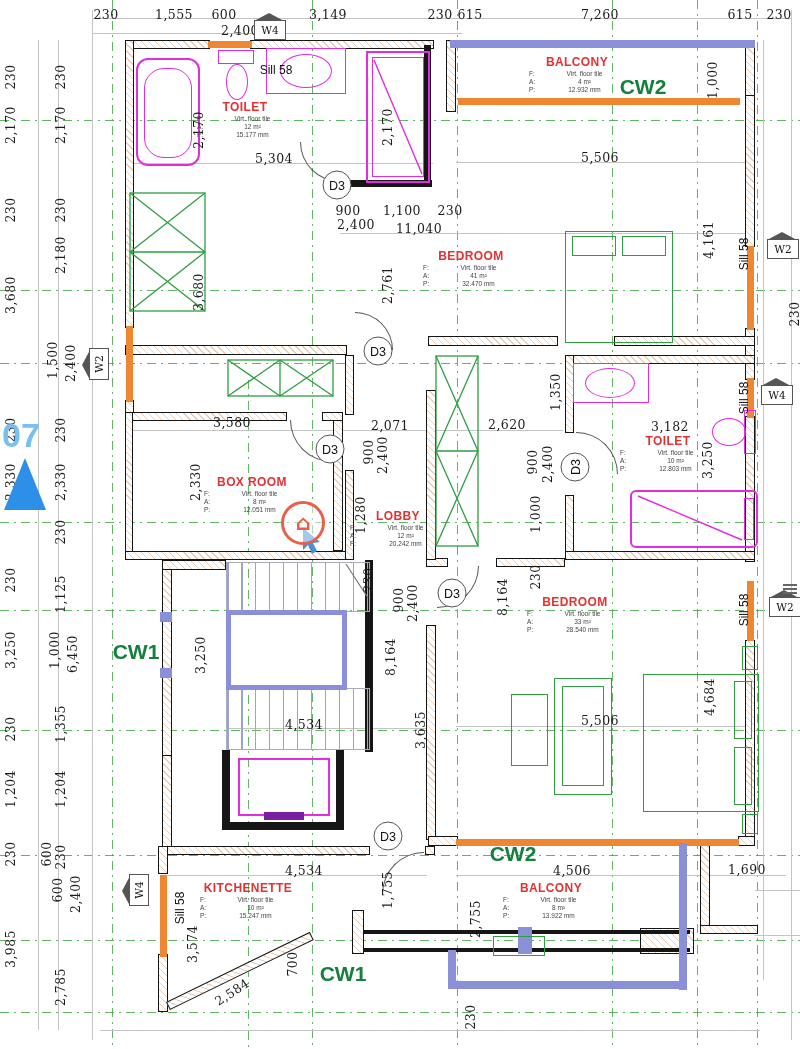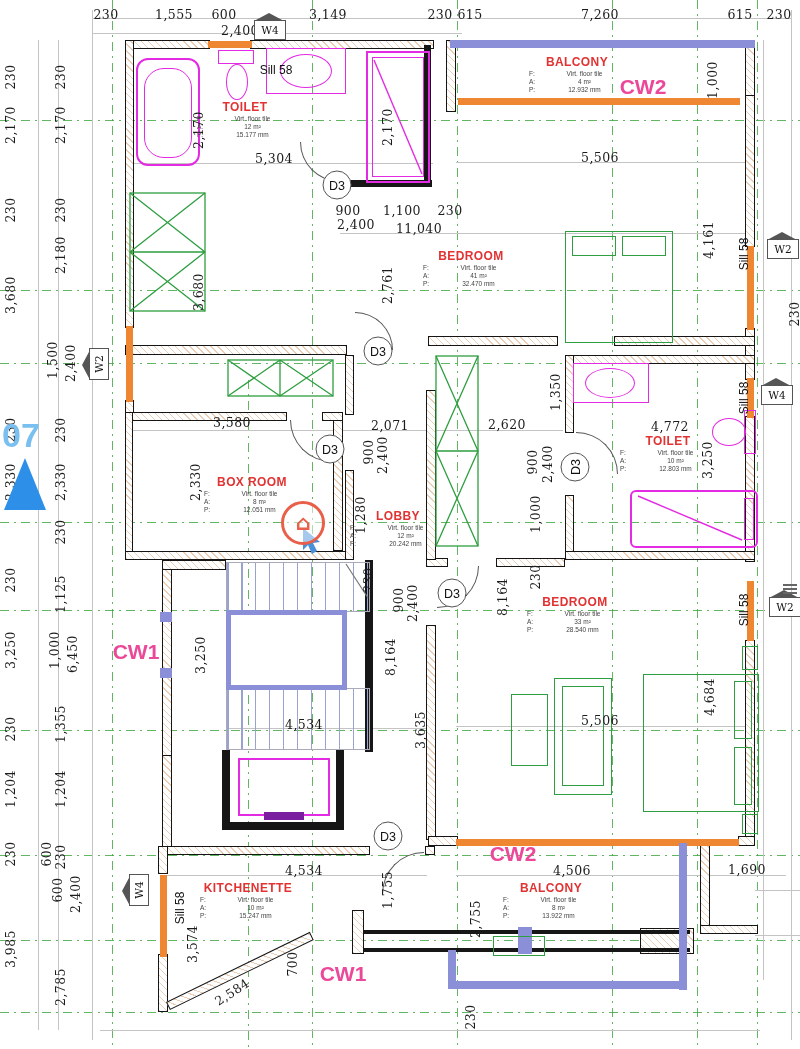--- a/index.html
+++ b/index.html
@@ -23,21 +23,21 @@
   .grn{position:absolute;box-sizing:border-box;border:1.4px solid #2e9e40;background:transparent;}
   .arc{position:absolute;box-sizing:border-box;}
   
   .dim{position:absolute;font:12.5px "DejaVu Serif",serif;color:#1c1c1c;white-space:nowrap;letter-spacing:.4px;}
   .sill{position:absolute;font:12px "Liberation Sans",sans-serif;color:#111;white-space:nowrap;}
   .tag{position:absolute;width:30px;height:18px;background:#fff;border:1px solid #555;
        display:flex;align-items:center;justify-content:center;font:10.5px "DejaVu Serif",serif;color:#111;}
   .tag::before{content:'';position:absolute;left:-1px;top:-8px;border-left:15px solid transparent;border-right:15px solid transparent;border-bottom:8px solid #555;}
   .door{position:absolute;width:27px;height:27px;border:1.2px solid #555;border-radius:50%;background:#fff;
         display:flex;align-items:center;justify-content:center;font:12.5px "Liberation Sans",sans-serif;color:#111;}
-  .cw{position:absolute;font:bold 21px "Liberation Sans",sans-serif;color:#ec4899;white-space:nowrap;}
+  .cw{position:absolute;font:bold 21px "Liberation Sans",sans-serif;color:#15803d;white-space:nowrap;}
   .room{position:absolute;text-align:center;}
   .room .t{font:bold 12px "Liberation Sans",sans-serif;color:#e23333;letter-spacing:.4px;white-space:nowrap;}
   .room .row{display:flex;gap:3px;font:6.5px "Liberation Sans",sans-serif;color:#444;width:96px;margin:1px auto 0;}
   .room .row .k{width:12px;text-align:left;}
   .room .row .v{flex:1;text-align:center;}
   #wm-text{position:absolute;left:322px;top:504px;font:bold 31px "Liberation Sans",sans-serif;
            color:rgba(125,172,216,.62);letter-spacing:1px;}
   #wm-logo{position:absolute;left:281px;top:501px;width:38px;height:38px;border:3px solid #e8604a;
            border-radius:50%;display:flex;align-items:center;justify-content:center;
            font:bold 21px "DejaVu Sans",sans-serif;color:#e8604a;background:rgba(255,255,255,.5);}
@@ -277,21 +277,21 @@
       <div class="dim" style="left: 368px; top: 452px; transform: translate(-50%, -50%) rotate(-90deg);">900</div>
       <div class="dim" style="left: 382px; top: 455px; transform: translate(-50%, -50%) rotate(-90deg);">2,400</div>
       <div class="dim" style="left: 360px; top: 515px; transform: translate(-50%, -50%) rotate(-90deg);">1,280</div>
       <div class="dim" style="left: 555px; top: 392px; transform: translate(-50%, -50%) rotate(-90deg);">1,350</div>
       <div class="dim" style="left: 532px; top: 462px; transform: translate(-50%, -50%) rotate(-90deg);">900</div>
       <div class="dim" style="left: 547px; top: 464px; transform: translate(-50%, -50%) rotate(-90deg);">2,400</div>
       <div class="dim" style="left: 535px; top: 514px; transform: translate(-50%, -50%) rotate(-90deg);">1,000</div>
       <div class="dim" style="left: 535px; top: 577px; transform: translate(-50%, -50%) rotate(-90deg);">230</div>
       <div class="dim" style="left: 368px; top: 580px; transform: translate(-50%, -50%) rotate(-90deg);">230</div>
       <div class="dim" style="left: 707px; top: 460px; transform: translate(-50%, -50%) rotate(-90deg);">3,250</div>
-      <div class="dim" style="left: 670px; top: 426px; transform: translate(-50%, -50%);">4,772</div>
+      <div class="dim" style="left: 670px; top: 426px; transform: translate(-50%, -50%);">3,182</div>
       <div class="dim" style="left: 398px; top: 600px; transform: translate(-50%, -50%) rotate(-90deg);">900</div>
       <div class="dim" style="left: 412px; top: 603px; transform: translate(-50%, -50%) rotate(-90deg);">2,400</div>
       <div class="dim" style="left: 390px; top: 657px; transform: translate(-50%, -50%) rotate(-90deg);">8,164</div>
       <div class="dim" style="left: 502px; top: 597px; transform: translate(-50%, -50%) rotate(-90deg);">8,164</div>
       <div class="dim" style="left: 200px; top: 655px; transform: translate(-50%, -50%) rotate(-90deg);">3,250</div>
       <div class="dim" style="left: 304px; top: 724px; transform: translate(-50%, -50%);">4,534</div>
       <div class="dim" style="left: 420px; top: 730px; transform: translate(-50%, -50%) rotate(-90deg);">3,635</div>
       <div class="dim" style="left: 600px; top: 720px; transform: translate(-50%, -50%);">5,506</div>
       <div class="dim" style="left: 709px; top: 697px; transform: translate(-50%, -50%) rotate(-90deg);">4,684</div>
       <div class="dim" style="left: 304px; top: 870px; transform: translate(-50%, -50%);">4,534</div>

